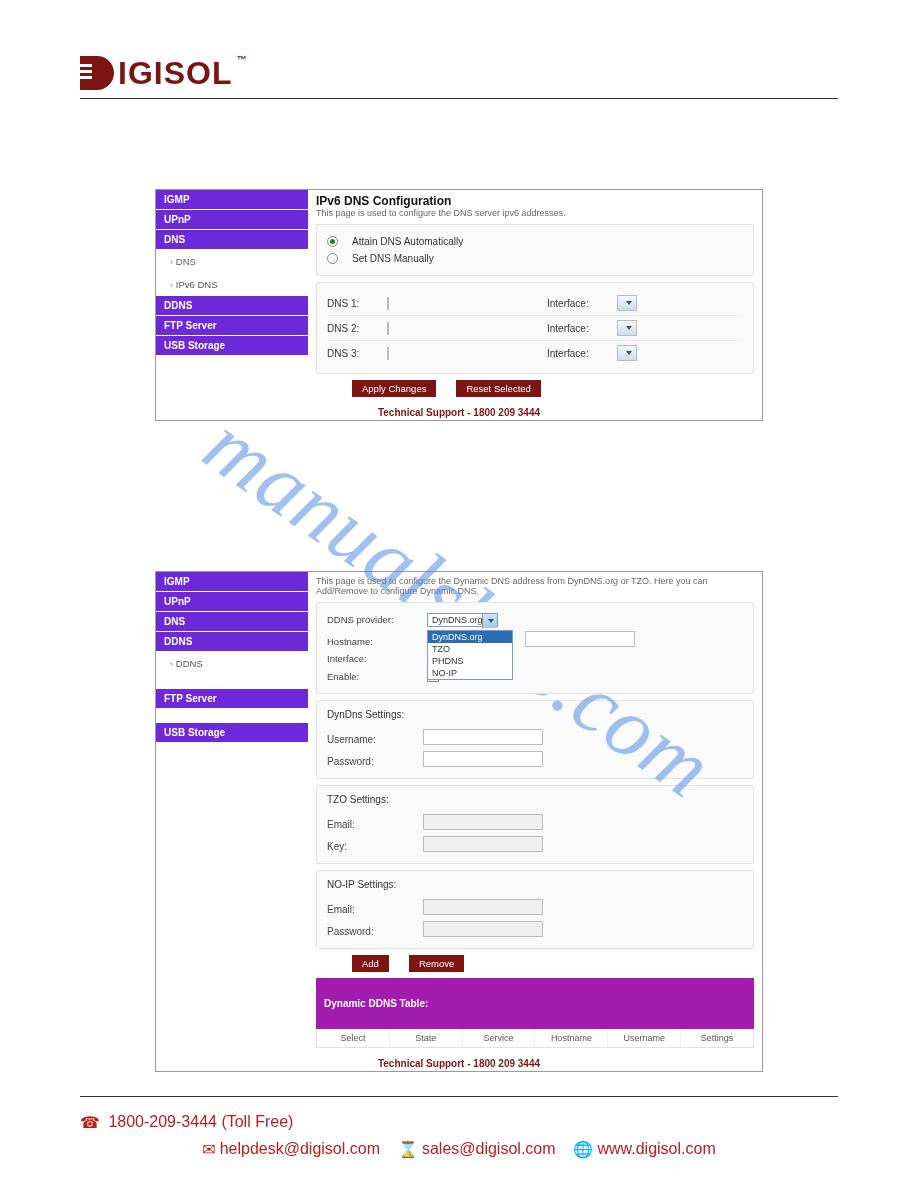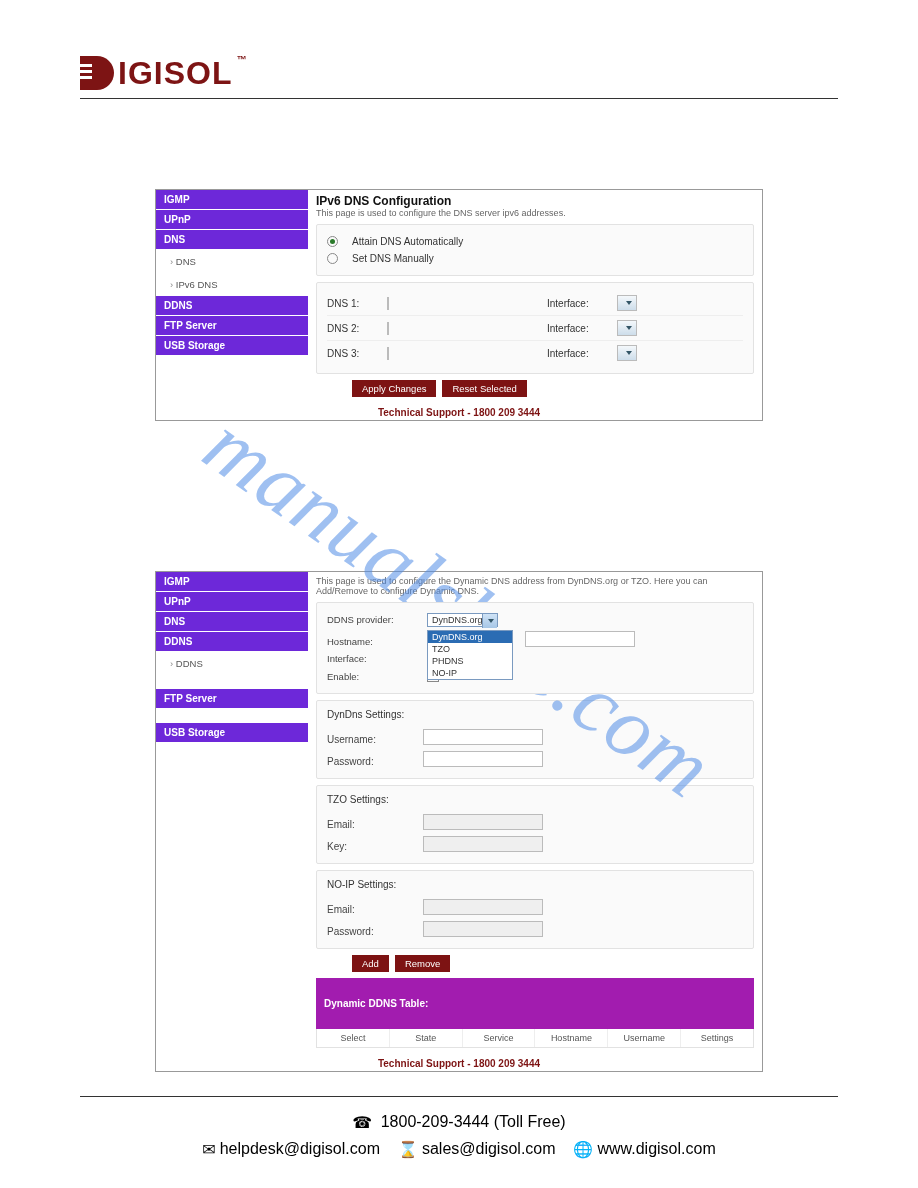--- a/index.html
+++ b/index.html
@@ -53,21 +53,21 @@
   .desc { color: #666; font-size: 9px; margin-bottom: 6px; }
   .panel { border: 1px solid #e2e2e2; background: #fafafa; padding: 8px 10px; margin-bottom: 6px; border-radius: 2px; }
   .row { display: flex; align-items: flex-end; gap: 8px; padding: 3px 0; }
   .lbl { width: 92px; color: #444; font-size: 9.5px; }
   .lbl-s { width: 88px; color: #444; }
   .inp { border: 1px solid #bbb; background: #efefef; height: 16px; width: 120px; }
   .inp-w { background: #fff; }
   .sel { border:1px solid #bbb; height:16px; width:20px; background: linear-gradient(#f4f8fb,#cdddea); display:inline-block; position:relative;}
   .sel::after{content:"";position:absolute;right:4px;top:5px;border-left:3px solid transparent;border-right:3px solid transparent;border-top:4px solid #356;}
   .btn { display:inline-block; background:#7d1313; color:#fff; font-size:9.5px; padding:3px 10px; border:none; }
-  .btn-row { display:flex; gap:6px; margin-top:4px;padding-left:36px; }
+  .btn-row { display:flex; gap:20px; margin-top:4px;padding-left:36px; }
   .footer-sup { text-align:center; color:#7d1313; font-weight:bold; font-size:10px; padding:4px 0 2px; }
   .dns-row { display:flex; align-items:center; padding:4px 0; border-top:1px solid #eee; }
   .dns-row:first-child{border-top:none;}
   .dns-row .l1{width:60px;}
   .dns-row .l2{width:160px;}
   .dns-row .l3{width:70px; }
   .radio { width:11px;height:11px;border:1px solid #888;border-radius:50%;display:inline-block;vertical-align:middle;margin-right:6px;position:relative;}
   .radio.on::after{content:"";position:absolute;left:2px;top:2px;width:5px;height:5px;background:#2a7a2a;border-radius:50%;}
   .chk { width:12px;height:12px;border:1px solid #888;display:inline-block;position:relative;}
   .chk.on::after{content:"✓";position:absolute;left:0;top:-3px;color:#2a9a2a;font-size:12px;font-weight:bold;}
@@ -91,21 +91,21 @@
     font-size: 86px;
     font-style: italic;
     font-family: Georgia, 'Times New Roman', serif;
     color: rgba(80, 140, 230, 0.55);
     pointer-events: none;
     white-space: nowrap;
     letter-spacing: 1px;
   }
 
   
-  .contact { text-align:center; font-size:16px; color:#000000; line-height:1.6; }
+  .contact { font-size:16px; color:#b91c1c; line-height:1.6; }
   .contact .line2 { display:flex; justify-content:center; gap:18px; font-size:16px; }
   .ic{display:inline-block;vertical-align:middle;margin-right:4px;}
 </style>
 </head>
 <body>
 <div class="page">
 
 <div class="logo">
   <span class="logo-d"></span>
   <span class="logo-txt">IGISOL</span>

